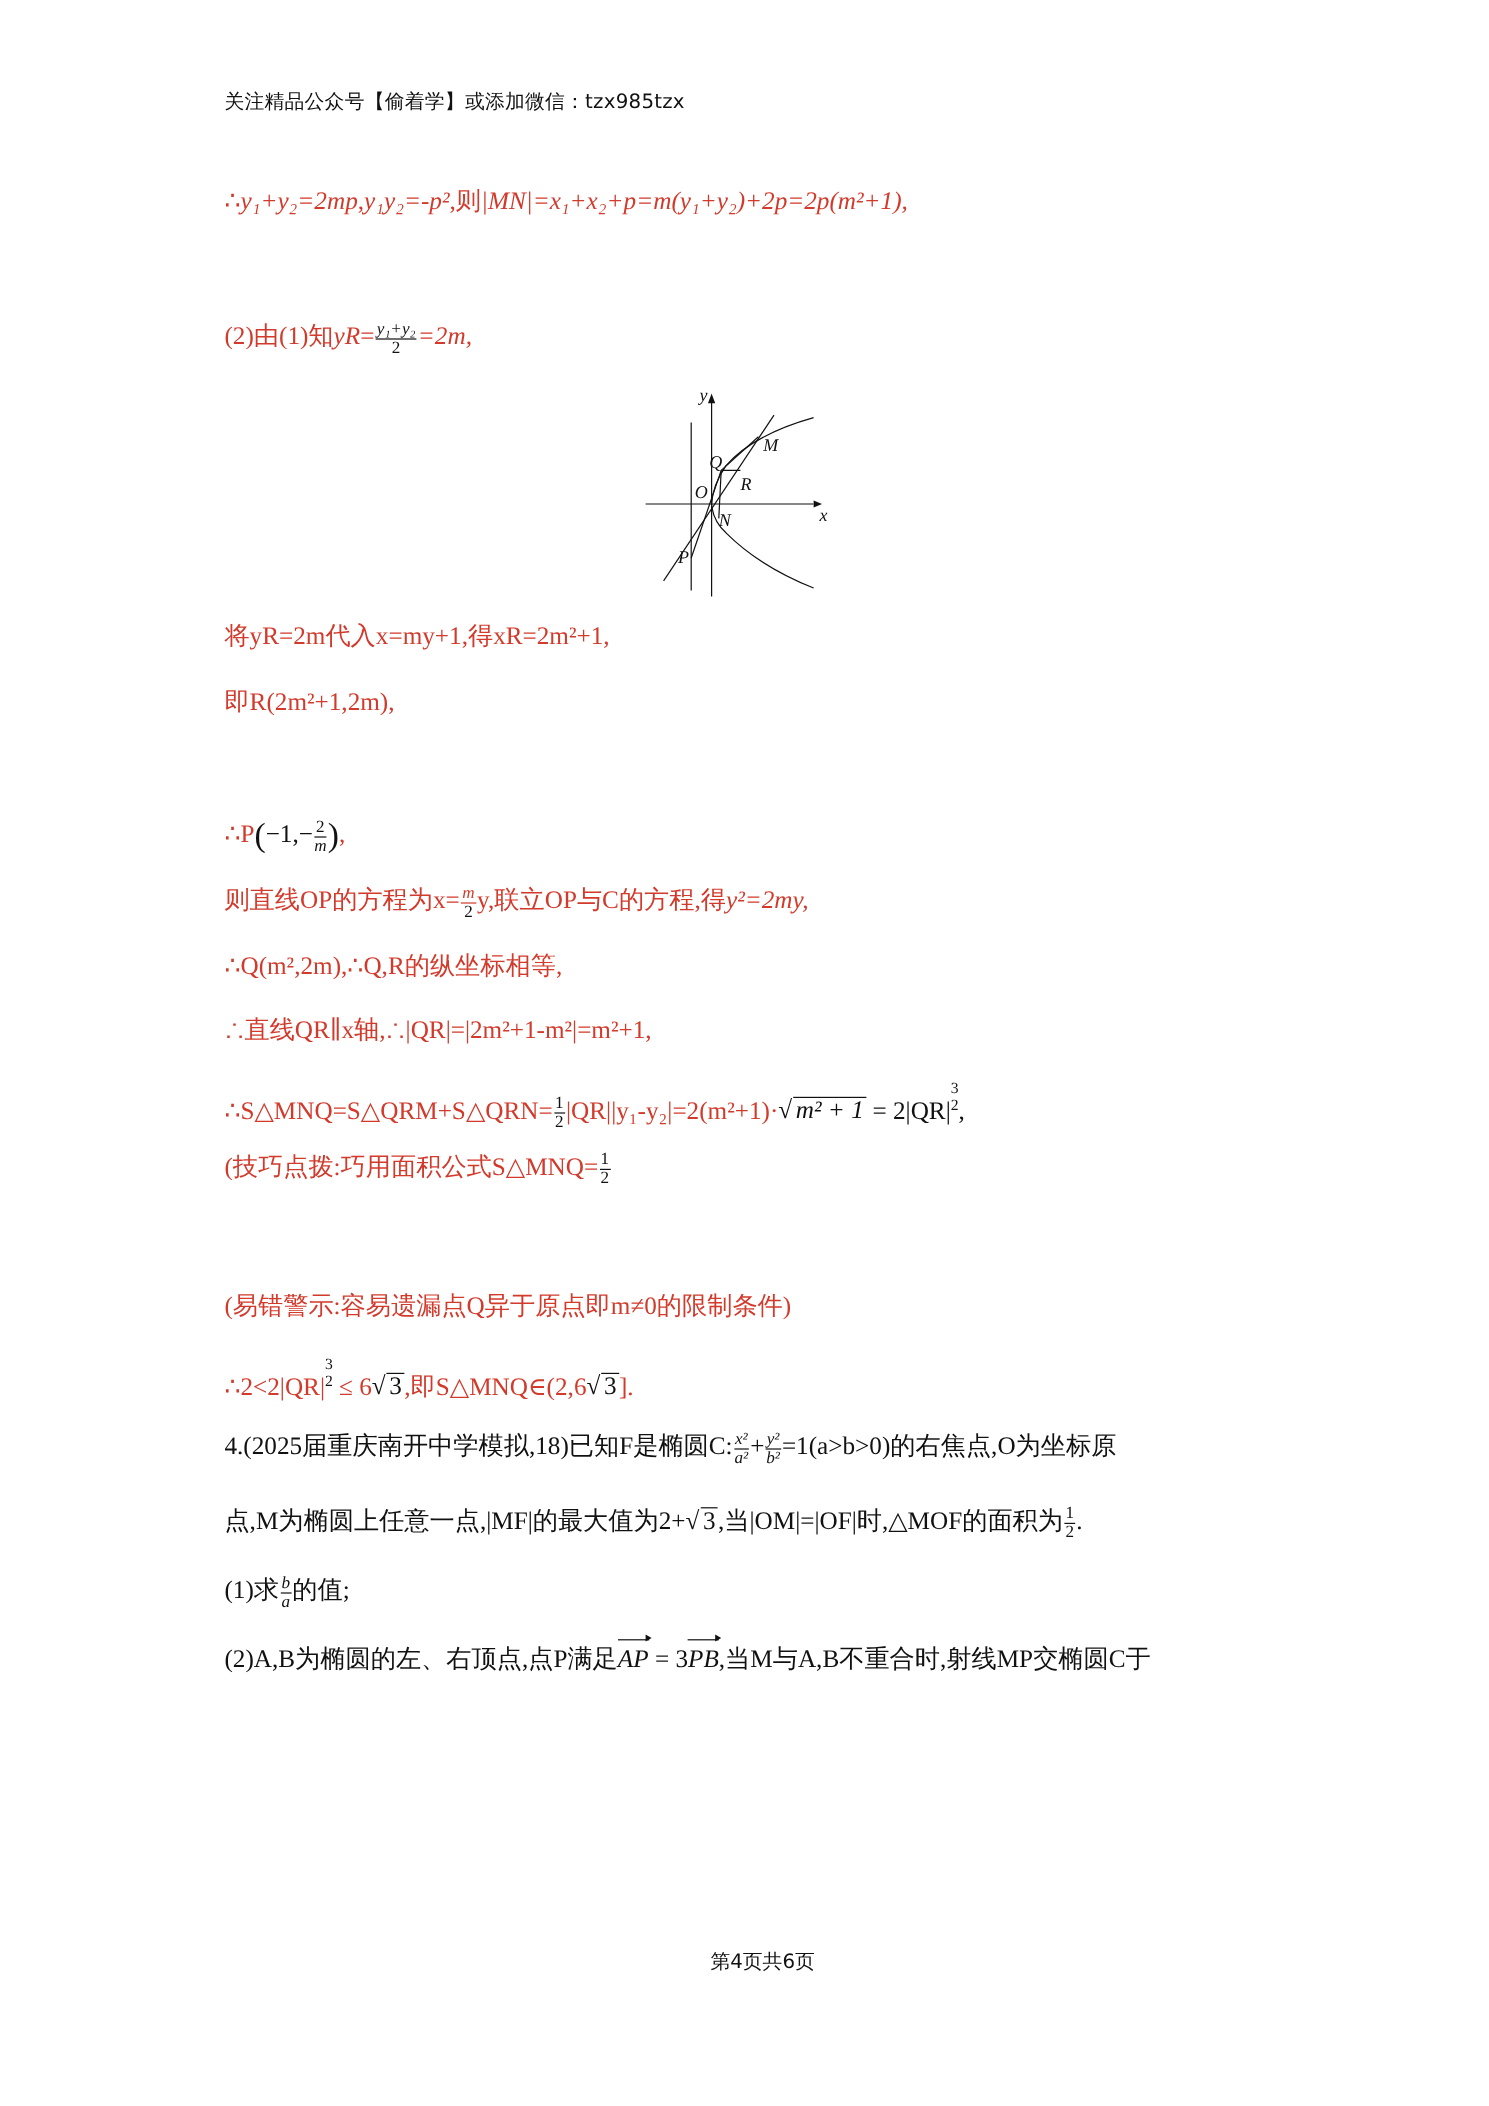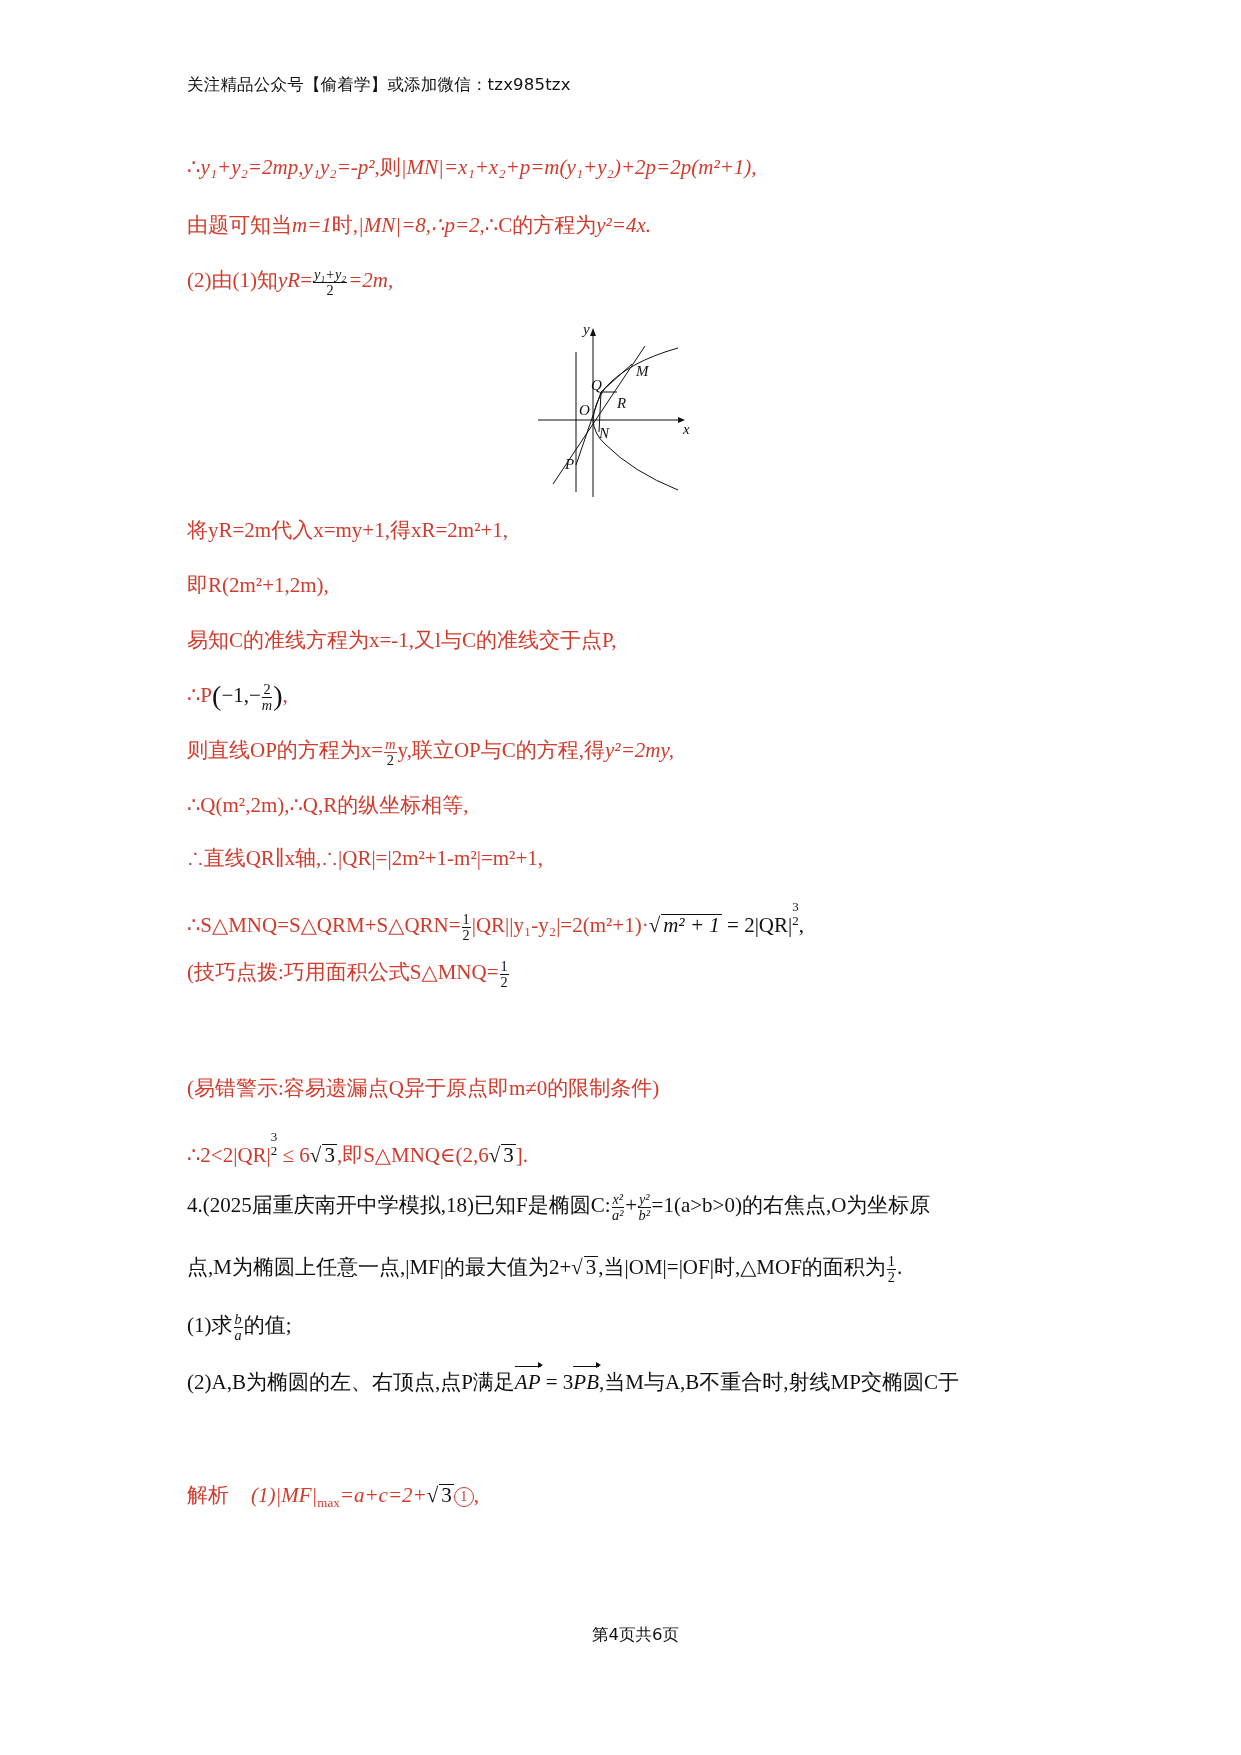--- a/index.html
+++ b/index.html
@@ -35,23 +35,20 @@
 <body>
 
 <div class="page">
 
   <div class="header">关注精品公众号【偷着学】或添加微信：tzx985tzx</div>
 
   <div class="line red" style="top:152px;">
     <span>∴</span><i>y₁+y₂=2mp</i>,<i>y₁y₂=-p²</i>,<span>则</span><i>|MN|=x₁+x₂+p=m(y₁+y₂)+2p=2p(m²+1),</i>
   </div>
 
-  <div class="line red" style="top:210px;">
-    <span>由题可知当</span><i>m=1</i><span>时,</span><i>|MN|=8,</i><i>∴p=2,</i><span>∴C的方程为</span><i>y²=4x.</i>
-  </div>
 
   <div class="line red" style="top:265px;">
     <span>(2)由(1)知</span><i>yR</i>=<span class="frac blk"><span class="num it">y₁+y₂</span><span>2</span></span><i>=2m,</i>
   </div>
 
   <div class="figure">
     <svg width="200" height="180" viewBox="0 0 200 180">
 
       <line x1="5" y1="98" x2="145" y2="98" stroke="#111" stroke-width="1"></line>
       <polygon points="145,95 152,98 145,101" fill="#111"></polygon>
@@ -78,21 +75,20 @@
       <text x="58" y="68" class="fig-label">Q</text>
       <text x="84" y="86" class="fig-label">R</text>
       <text x="46" y="93" class="fig-label">O</text>
       <text x="66" y="116" class="fig-label">N</text>
       <text x="32" y="147" class="fig-label">P</text>
     </svg>
   </div>
 
   <div class="line red" style="top:515px;">将yR=2m代入x=my+1,得xR=2m²+1,</div>
   <div class="line red" style="top:570px;">即R(2m²+1,2m),</div>
-  <div class="line red" style="top:625px;">易知C的准线方程为x=-1,又l与C的准线交于点P,</div>
 
   <div class="line red" style="top:680px;">
     <span>∴P</span><span class="blk" style="font-size:28px;vertical-align:-3px;">(</span><span class="blk">−1,</span><span class="blk">−</span><span class="frac blk"><span class="num">2</span><span class="it">m</span></span><span class="blk" style="font-size:28px;vertical-align:-3px;">)</span><span>,</span>
   </div>
 
   <div class="line red" style="top:735px;">
     <span>则直线OP的方程为x=</span><span class="frac"><span class="num it">m</span><span class="blk">2</span></span><span>y,联立OP与C的方程,得</span><i>y²=2my,</i>
   </div>
 
   <div class="line red" style="top:790px;">∴Q(m²,2m),∴Q,R的纵坐标相等,</div>
@@ -122,18 +118,15 @@
 
   <div class="line blk" style="top:1310px;">
     <span>(1)求</span><span class="frac"><span class="num it">b</span><span class="it">a</span></span><span>的值;</span>
   </div>
 
   <div class="line blk" style="top:1367px;">
     <span>(2)A,B为椭圆的左、右顶点,点P满足</span><span class="vec it">AP</span><span> = 3</span><span class="vec it">PB</span><span>,当M与A,B不重合时,射线MP交椭圆C于</span>
   </div>
 
 
-  <div class="line red" style="top:1480px;">
-    <span>解析</span><span style="display:inline-block;width:22px;"></span><i>(1)|MF|</i><sub>max</sub><i>=a+c=2+</i><span class="blk"><span class="sqrt-sign">√</span><span class="sqrt">3</span></span><span class="circled">1</span><span>,</span>
-  </div>
 
   <div class="footer">第4页共6页</div>
 </div>
 
 </body></html>

